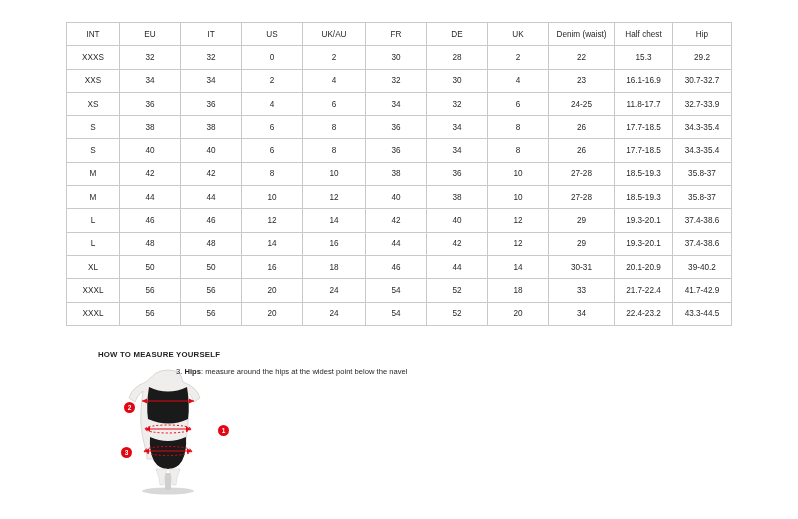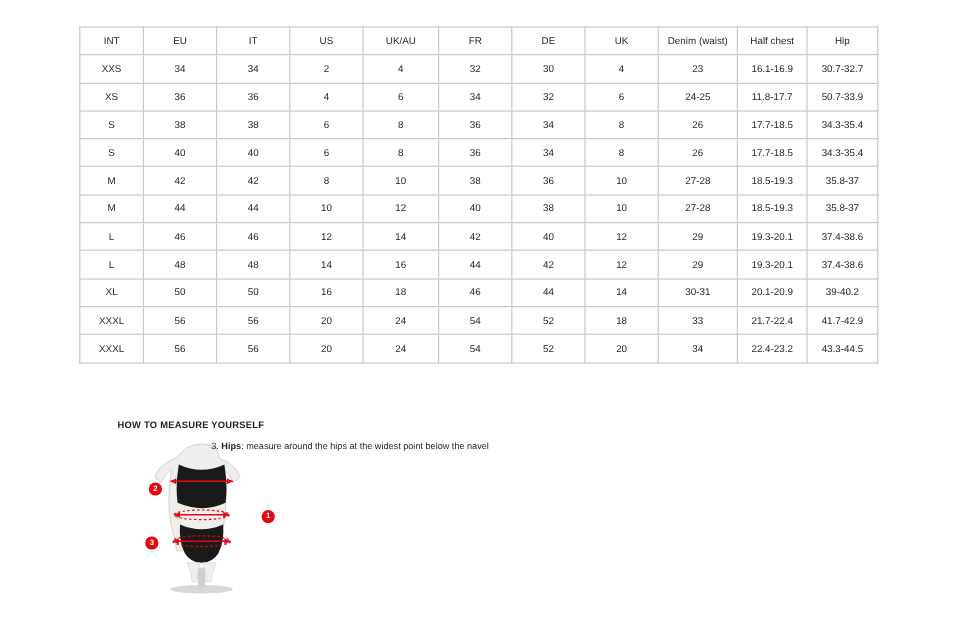--- a/index.html
+++ b/index.html
@@ -150,20 +150,33 @@
             <th>FR</th>
             <th>DE</th>
             <th>UK</th>
             <th>Denim (waist)</th>
             <th>Half chest</th>
             <th>Hip</th>
           </tr>
       </thead>
       <tbody id="tbl-body">
           <tr>
+            <td>XXXS</td>
+            <td>32</td>
+            <td>32</td>
+            <td>0</td>
+            <td>2</td>
+            <td>30</td>
+            <td>28</td>
+            <td>2</td>
+            <td>22</td>
+            <td>15.3</td>
+            <td>29.2</td>
+          </tr>
+          <tr>
             <td>XXS</td>
             <td>34</td>
             <td>34</td>
             <td>2</td>
             <td>4</td>
             <td>32</td>
             <td>30</td>
             <td>4</td>
             <td>23</td>
             <td>16.1-16.9</td>
@@ -173,21 +186,21 @@
             <td>XS</td>
             <td>36</td>
             <td>36</td>
             <td>4</td>
             <td>6</td>
             <td>34</td>
             <td>32</td>
             <td>6</td>
             <td>24-25</td>
             <td>11.8-17.7</td>
-            <td>50.7-33.9</td>
+            <td>32.7-33.9</td>
           </tr>
           <tr>
             <td>S</td>
             <td>38</td>
             <td>38</td>
             <td>6</td>
             <td>8</td>
             <td>36</td>
             <td>34</td>
             <td>8</td>

